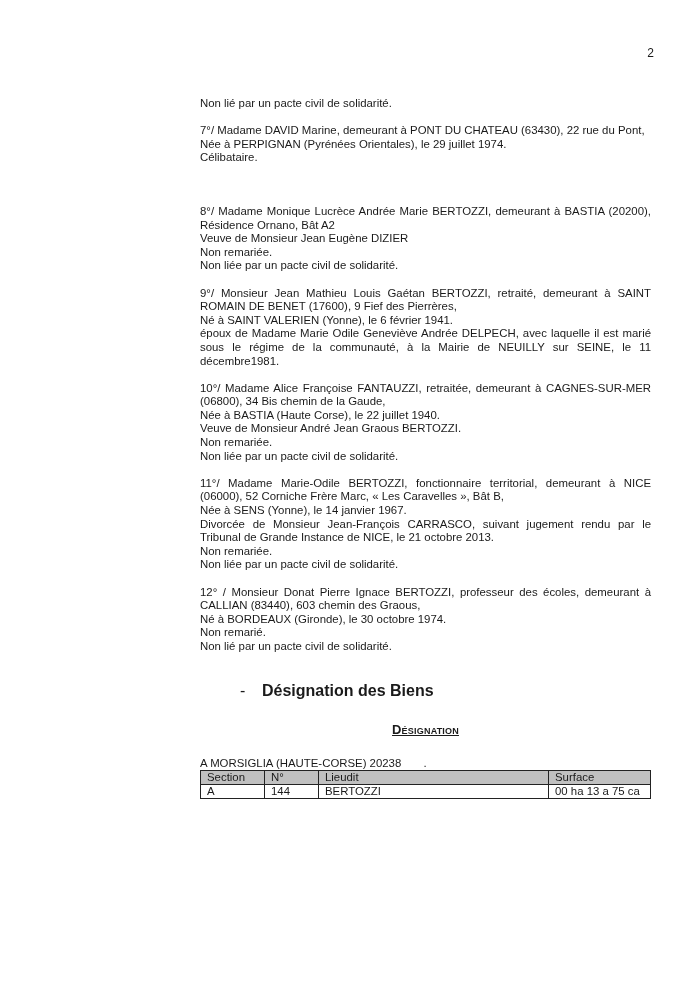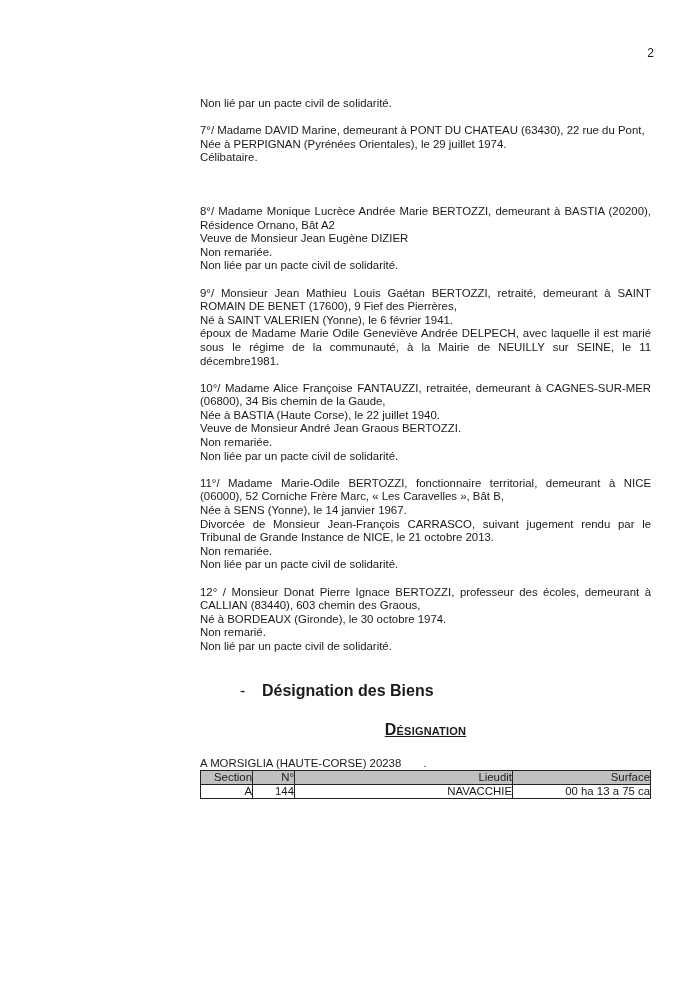--- a/index.html
+++ b/index.html
@@ -48,37 +48,37 @@
     .section-heading .dash {
       display: inline-block;
       width: 22px;
       font-weight: normal;
     }
     .sub-heading {
       text-align: center;
       margin-top: 26px;
       font-weight: bold;
       text-decoration: underline;
-      font-size: 16px;
+      font-size: 13px;
       font-variant: small-caps;
       letter-spacing: 0.2px;
     }
     .property-intro {
       margin-top: 20px;
     }
     table.cadastre {
       border-collapse: collapse;
       width: 451px;
       margin-top: 0;
       font-size: 11.4px;
     }
     table.cadastre th, table.cadastre td {
       border: 1.5px solid #222;
-      padding: 0 0;
-      text-align: right;
+      padding: 0 6px;
+      text-align: left;
       font-weight: normal;
       line-height: 13px;
       height: 13px;
     }
     table.cadastre th {
       background: #c0c0c0;
     }
     .col-section { width: 51px; }
     .col-no { width: 41px; }
     .col-lieudit { width: 217px; }
@@ -151,19 +151,19 @@
         <th class="col-section">Section</th>
         <th class="col-no">N°</th>
         <th class="col-lieudit">Lieudit</th>
         <th class="col-surface">Surface</th>
       </tr>
     </thead>
     <tbody>
       <tr>
         <td>A</td>
         <td>144</td>
-        <td>NAVACCHIE</td>
+        <td>BERTOZZI</td>
         <td>00 ha 13 a 75 ca</td>
       </tr>
     </tbody>
   </table>
 
 </div>
 
 </body></html>

